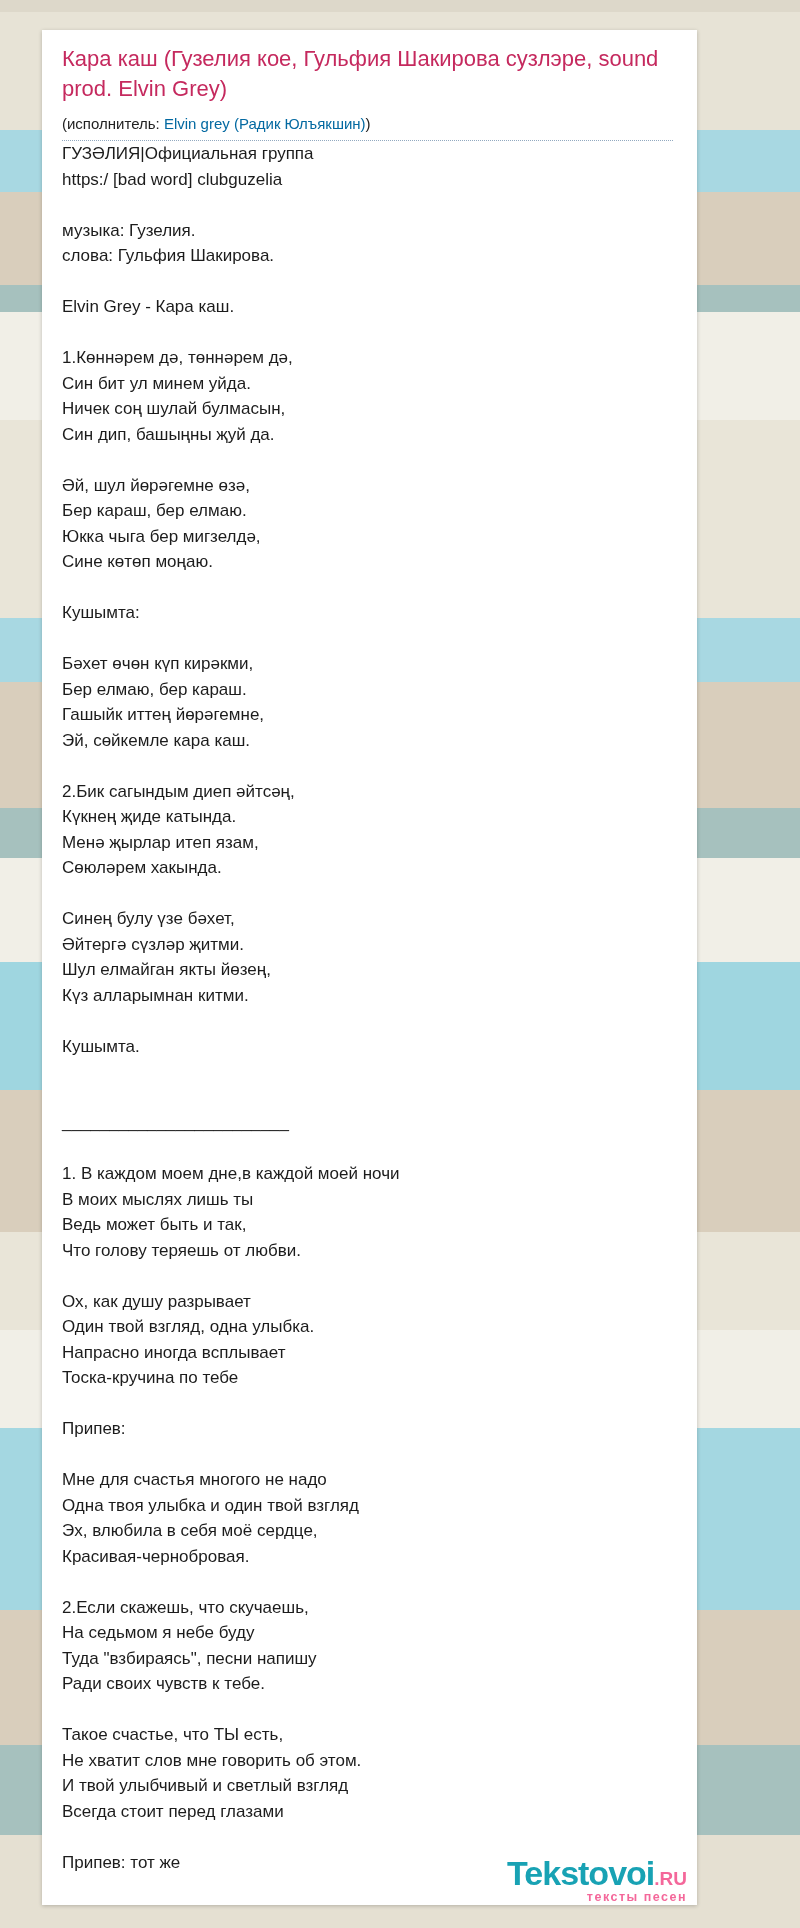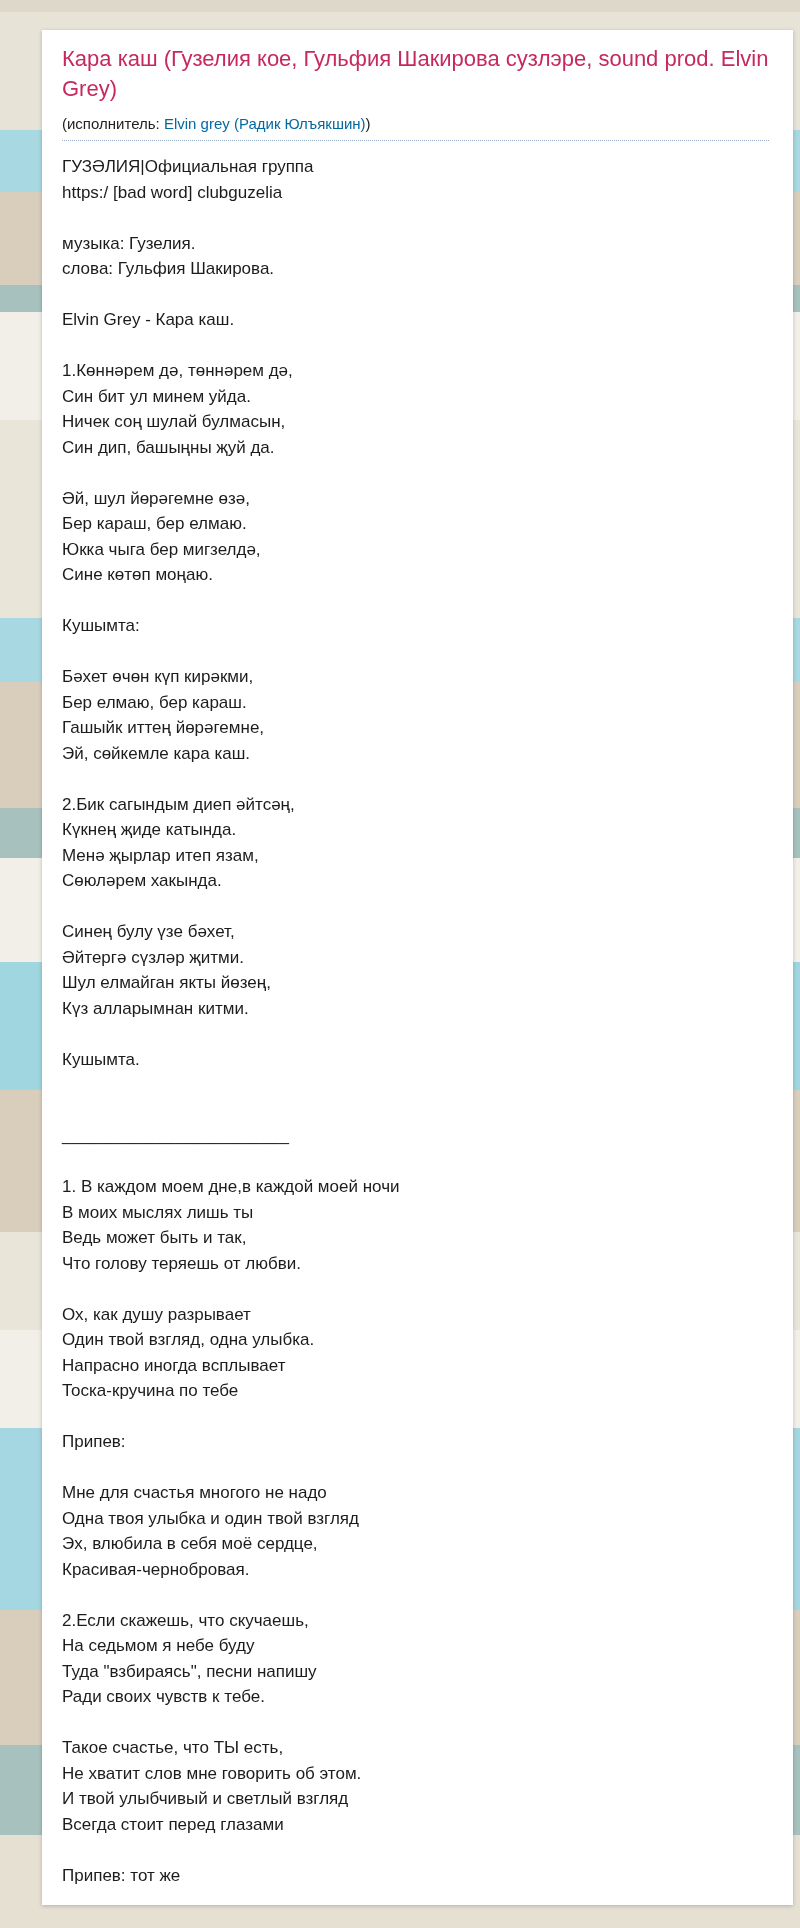--- a/index.html
+++ b/index.html
@@ -33,21 +33,21 @@
       #a4d7e1 1428px 1610px,
       #d9cebc 1610px 1745px,
       #a6c1be 1745px 1835px,
       #e5e0d2 1835px 1928px
     );
   }
   .content-panel {
     position: absolute;
     left: 42px;
     top: 30px;
-    width: 751px;
+    width: 655px;
     height: 1875px;
     box-sizing: border-box;
     background: #ffffff;
     box-shadow: 0 1px 4px rgba(0,0,0,0.22);
     padding: 14px 24px 0 20px;
   }
   .song-title {
     margin: 0 0 10px 0;
     font-size: 22px;
     line-height: 30px;
@@ -60,21 +60,20 @@
     color: #222222;
     padding-bottom: 7px;
     border-bottom: 1px dotted #92a9c0;
   }
   .artist-link {
     color: #0369a1;
     text-decoration: none;
     cursor: pointer;
   }
   .lyrics-text {
-    margin-top: 13px;
     font-size: 17px;
     line-height: 25.5px;
     color: #1c1c1c;
     white-space: pre-line;
   }
   .logo-block {
     position: absolute;
     right: 10px;
     bottom: 2px;
     text-align: right;
@@ -171,14 +170,18 @@
 Туда "взбираясь", песни напишу
 Ради своих чувств к тебе.
 
 Такое счастье, что ТЫ есть,
 Не хватит слов мне говорить об этом.
 И твой улыбчивый и светлый взгляд
 Всегда стоит перед глазами
 
 Припев: тот же</div>
 
+  <div class="logo-block">
+    <div><span class="logo-main">Tekstovoi</span><span class="logo-tld">.RU</span></div>
+    <div class="logo-tagline">тексты песен</div>
+  </div>
 
 </div>
 
 </body></html>

